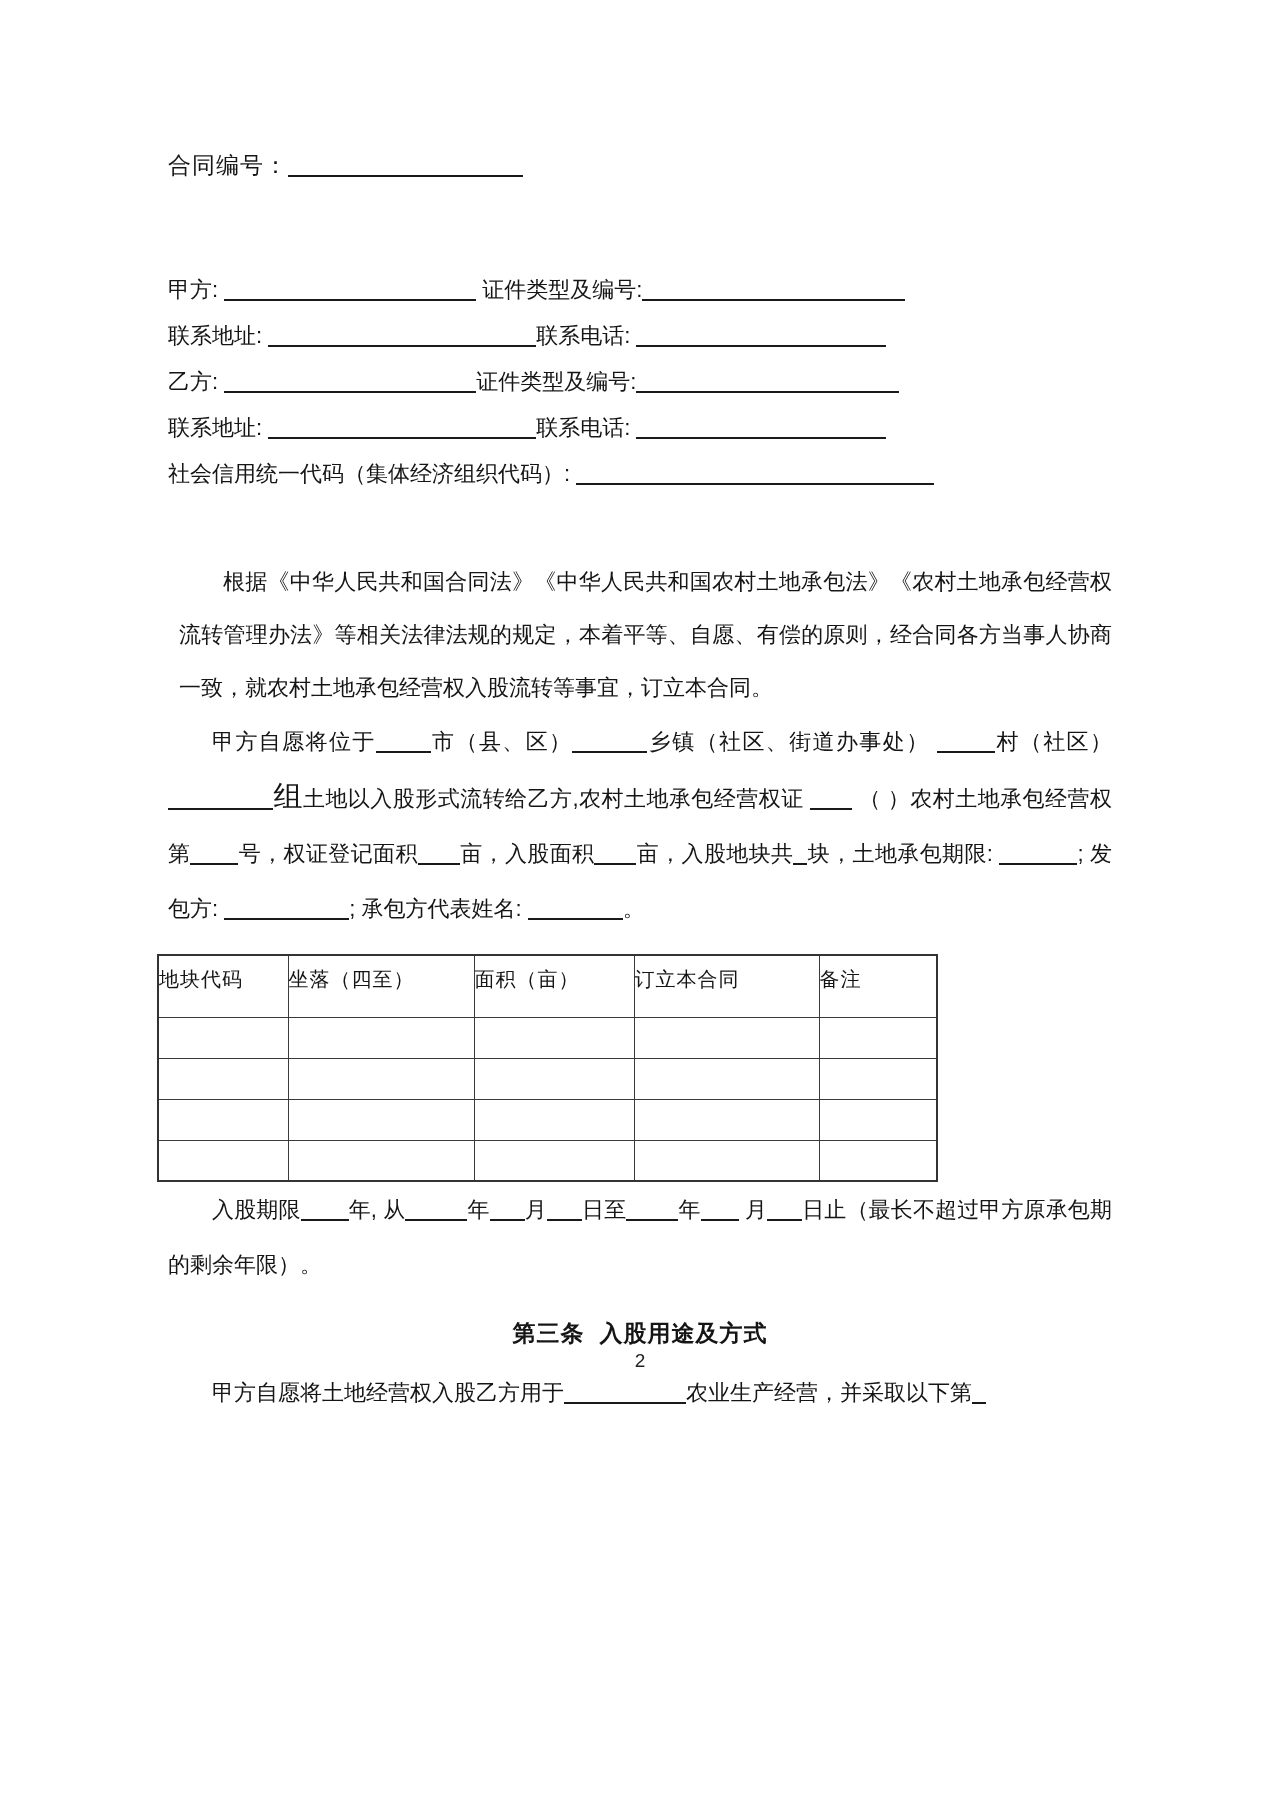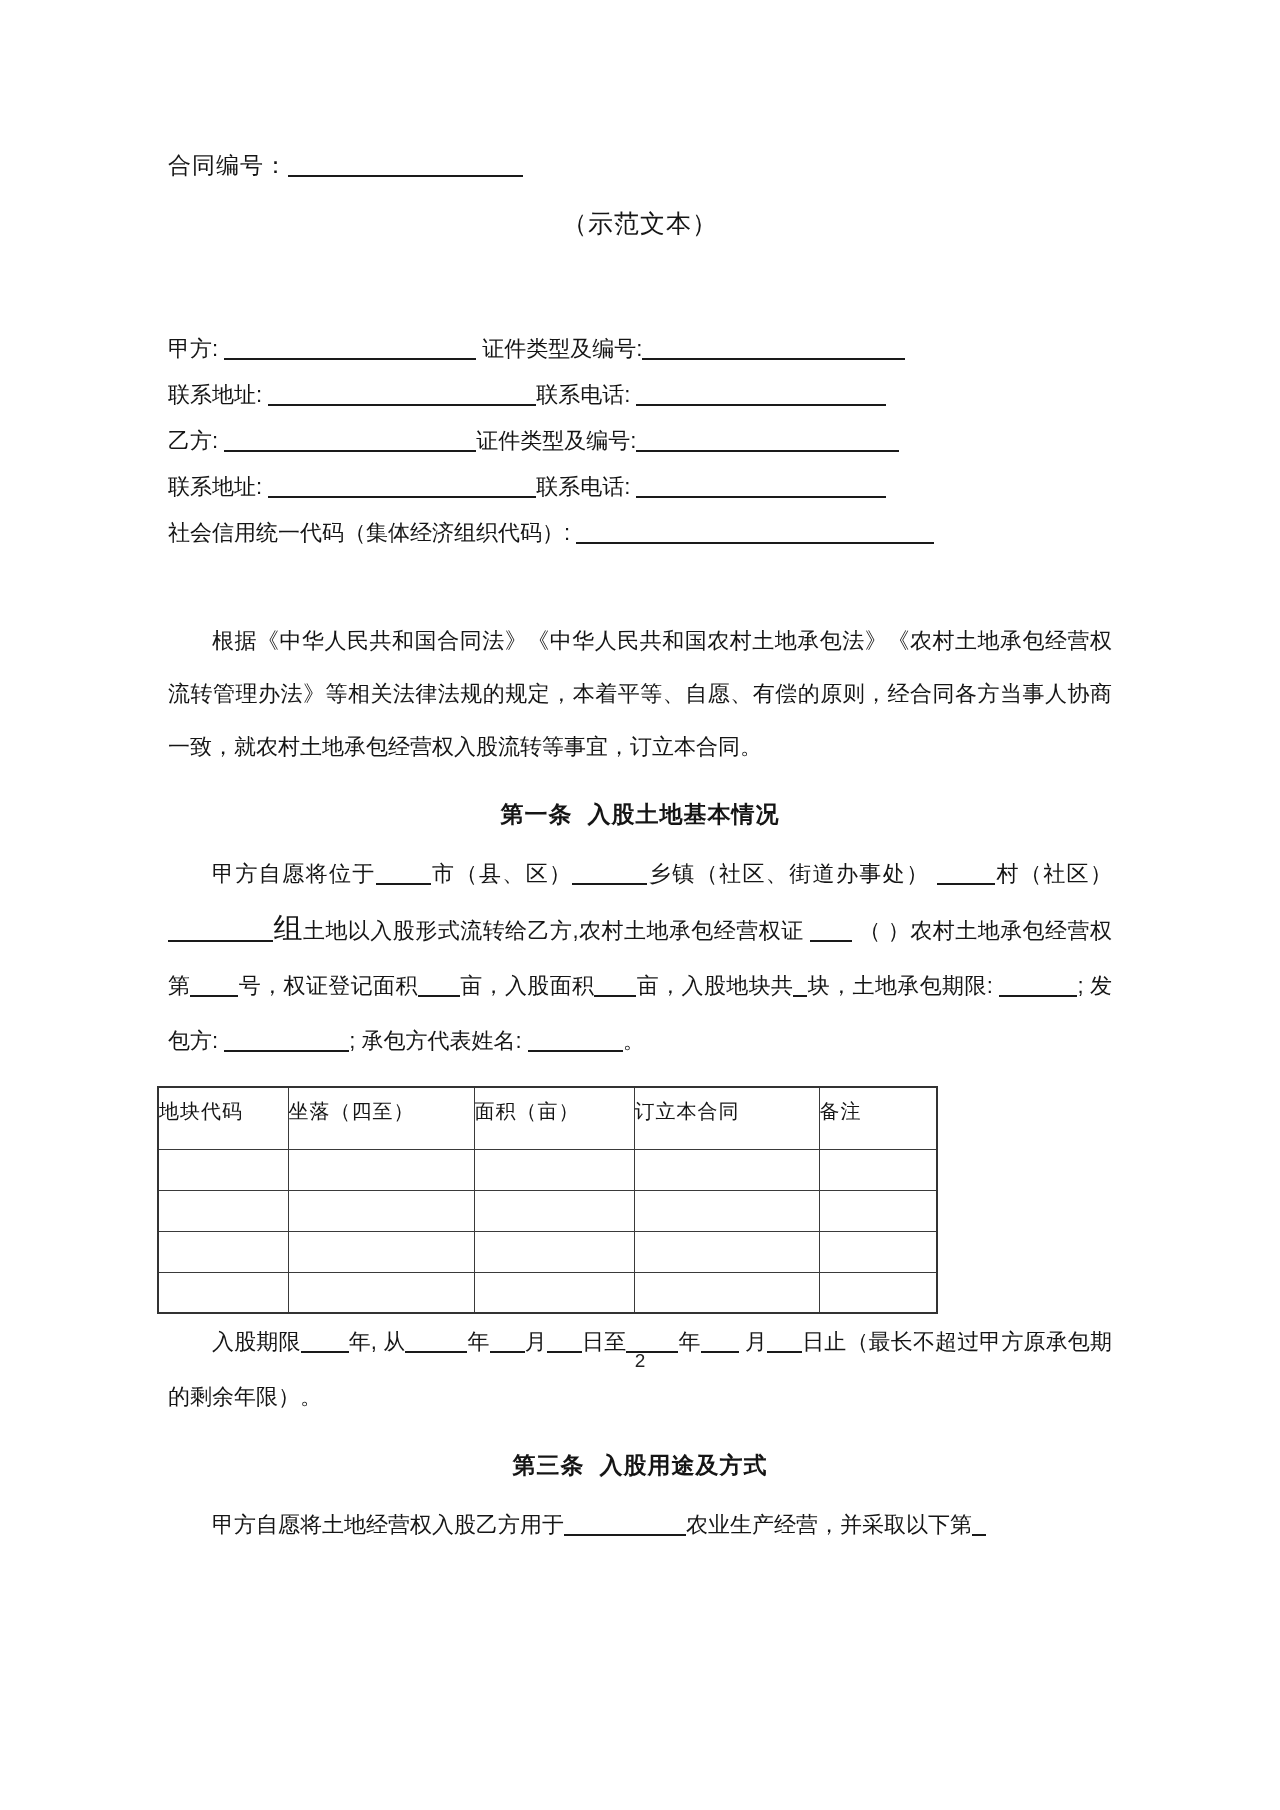--- a/index.html
+++ b/index.html
@@ -31,20 +31,21 @@
 
   .parties { margin-top:86px; font-size:22px; }
   .party-line { line-height:46px; white-space:nowrap; }
 
   .preamble {
     margin-top:58px;
     font-size:22px;
     line-height:53px;
     text-align:justify;
     text-indent:2em;
+    margin-left:11px;
   }
 
   .section-heading {
     text-align:center;
     font-weight:bold;
     font-size:23px;
     margin-top:26px;
     margin-bottom:16px;
     white-space:pre-wrap;
     letter-spacing:1px;
@@ -96,33 +97,31 @@
     color:#222;
   }
 </style>
 </head>
 <body>
 
 <div class="page">
 
   <div class="contract-no"><span class="seg">合同编号：</span><span class="blank" style="width: 235px;"></span></div>
 
-  <div class="doc-subtitle">（示范文本）</div>
 
   <div class="parties">
     <div class="party-line"><span class="seg">甲方: </span><span class="blank" style="width: 252px;"></span><span class="seg"> 证件类型及编号:</span><span class="blank" style="width: 263px;"></span></div>
     <div class="party-line"><span class="seg">联系地址: </span><span class="blank" style="width: 268px;"></span><span class="seg">联系电话: </span><span class="blank" style="width: 250px;"></span></div>
     <div class="party-line"><span class="seg">乙方: </span><span class="blank" style="width: 252px;"></span><span class="seg">证件类型及编号:</span><span class="blank" style="width: 263px;"></span></div>
     <div class="party-line"><span class="seg">联系地址: </span><span class="blank" style="width: 268px;"></span><span class="seg">联系电话: </span><span class="blank" style="width: 250px;"></span></div>
     <div class="party-line"><span class="seg">社会信用统一代码（集体经济组织代码）: </span><span class="blank" style="width: 358px;"></span></div>
   </div>
 
   <div class="preamble">根据《中华人民共和国合同法》《中华人民共和国农村土地承包法》《农村土地承包经营权流转管理办法》等相关法律法规的规定，本着平等、自愿、有偿的原则，经合同各方当事人协商一致，就农村土地承包经营权入股流转等事宜，订立本合同。</div>
 
-  <div class="section-heading">第一条  入股土地基本情况</div>
   <div class="body-para"><span class="seg">甲方自愿将位于</span><span class="blank" style="width: 55px;"></span><span class="seg">市（县、区）</span><span class="blank" style="width: 75px;"></span><span class="seg">乡镇（社区、街道办事处） </span><span class="blank" style="width: 58px;"></span><span class="seg">村（社区） </span><span class="blank" style="width: 105px;"></span><span class="seg big">组</span><span class="seg">土地以入股形式流转给乙方,农村土地承包经营权证 </span><span class="blank" style="width: 42px;"></span><span class="seg"> （  ）农村土地承包经营权第</span><span class="blank" style="width: 48px;"></span><span class="seg">号，权证登记面积</span><span class="blank" style="width: 42px;"></span><span class="seg">亩，入股面积</span><span class="blank" style="width: 42px;"></span><span class="seg">亩，入股地块共</span><span class="blank" style="width: 14px;"></span><span class="seg">块，土地承包期限: </span><span class="blank" style="width: 78px;"></span><span class="seg">; 发包方: </span><span class="blank" style="width: 125px;"></span><span class="seg">; 承包方代表姓名: </span><span class="blank" style="width: 95px;"></span><span class="seg">。</span></div>
 
   <table class="land-table">
     <colgroup>
       <col style="width:130px">
         <col style="width:186px">
         <col style="width:160px">
         <col style="width:185px">
         <col style="width:118px">
     </colgroup>

